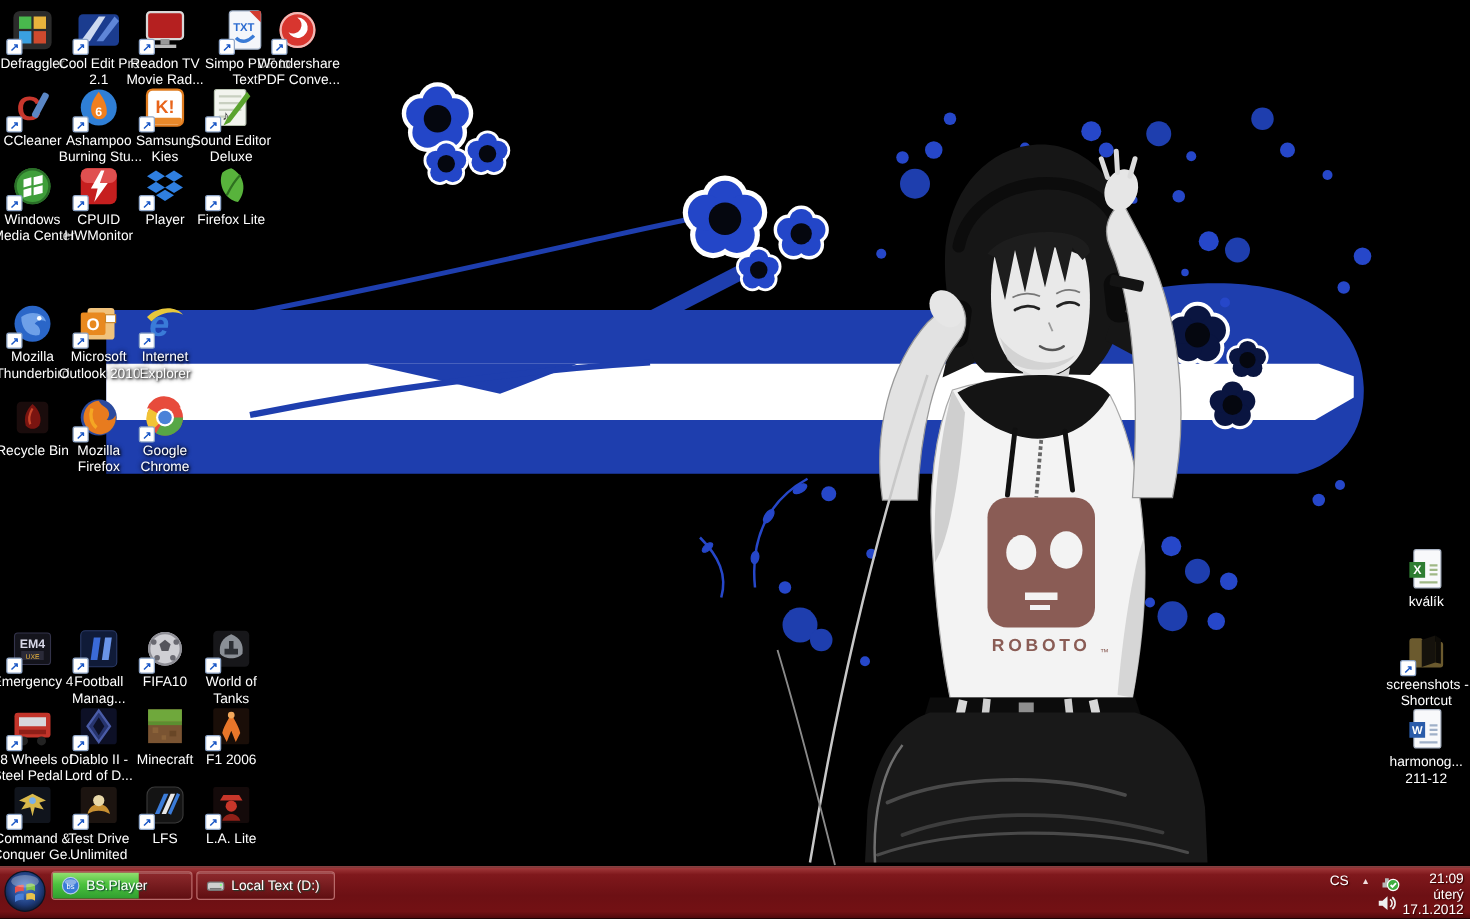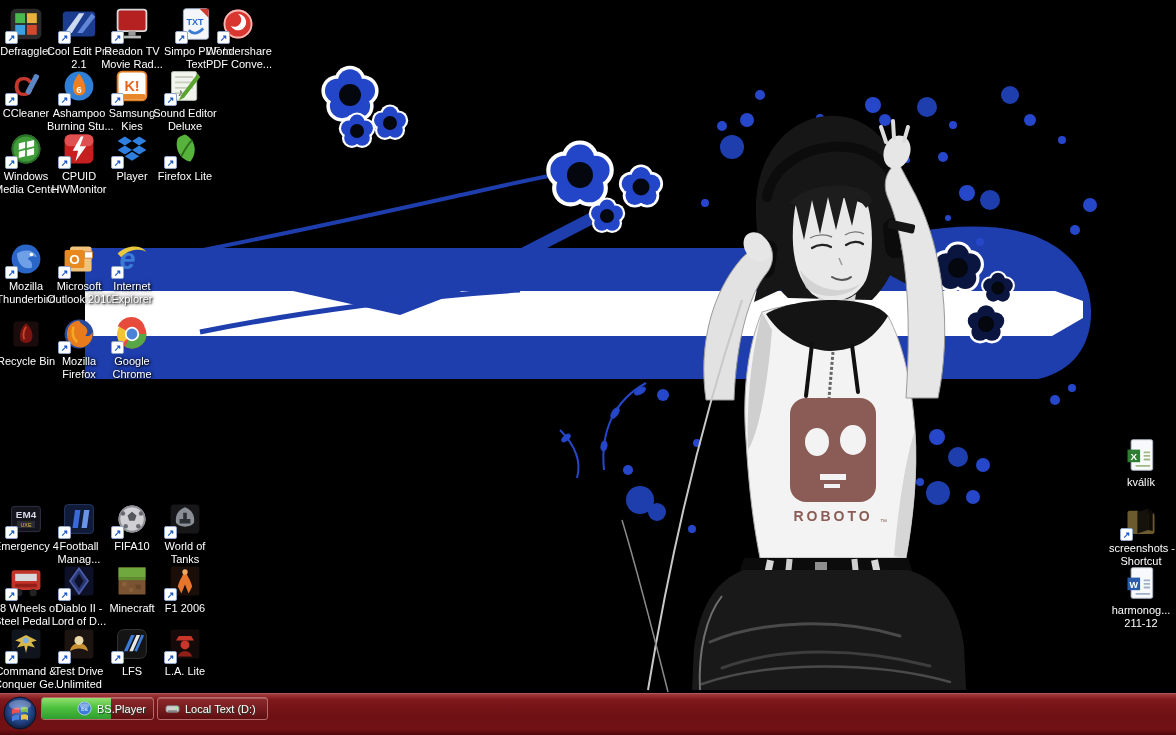--- a/index.html
+++ b/index.html
@@ -701,21 +701,21 @@
         <circle cx="17" cy="17" r="16" fill="url(#orbg)" stroke="#0a1322" stroke-width="1"></circle>
         <path d="M9 13.5 c2.5-1.5 5-2 7-1.5 l0 5 c-2.5-.5-5 0-7 1.5 Z" fill="#e8534e"></path>
         <path d="M18 11.5 c2.5-1 5-1 7 .5 l0 5 c-2-1.5-4.5-1.5-7-.5 Z" fill="#7fc24a"></path>
         <path d="M9 20.5 c2-1.5 4.5-2 7-1.5 l0 5 c-2-.5-4.5 0-7 1.5 Z" fill="#4a7fd8"></path>
         <path d="M18 19 c2.5-1 5-1 7 .5 l0 5 c-2-1.5-4.5-1.5-7-.5 Z" fill="#e8c24a"></path>
         <ellipse cx="17" cy="9" rx="11" ry="5" fill="#fff" opacity="0.28"></ellipse>
       </svg>
     </div>
 
     <div id="task-buttons">
-        <div class="task-btn" style="left: 41px; width: 113px; padding-left: 28px;">
+        <div class="task-btn" style="left: 41px; width: 113px;">
           <div class="fill" style="width: 62%;"></div>
           <div class="inner">
             <span class="ticon"><svg viewBox="0 0 16 16">
                 <circle cx="8" cy="8" r="7" fill="#3a7bd8" stroke="#b8cce8"></circle>
                 <ellipse cx="8" cy="5" rx="5" ry="2.5" fill="#fff" opacity=".4"></ellipse>
                 <text x="8" y="11" font-size="6.5" fill="#fff" text-anchor="middle" font-family="Liberation Sans">bs</text>
               </svg></span>
             <span class="tlabel">BS.Player</span>
           </div>
         </div>
@@ -724,14 +724,36 @@
             <span class="ticon"><svg viewBox="0 0 16 16">
                 <rect x="1" y="5" width="14" height="7" rx="2" fill="#cfcfcf" stroke="#777"></rect>
                 <rect x="3" y="10" width="10" height="1.5" fill="#777"></rect>
                 <circle cx="12.5" cy="7.5" r="1" fill="#8f8"></circle>
               </svg></span>
             <span class="tlabel">Local Text (D:)</span>
           </div>
         </div>
       </div>
 
+    <div class="tray">
+      <span class="tray-lang">CS</span>
+      <span class="tray-arrow">▲</span>
+      <span class="tray-usb">
+        <svg viewBox="0 0 17 17" width="17" height="17">
+          <path d="M3 9 h7 v4 h-7 Z M5 5.5 h3 v3.5 h-3 Z" fill="#b8b8b8"></path>
+          <circle cx="11.5" cy="11" r="4.5" fill="#3fae3f" stroke="#fff" stroke-width="1"></circle>
+          <path d="M9.5 11 l1.5 1.5 L13.8 9.5" stroke="#fff" stroke-width="1.5" fill="none"></path>
+        </svg>
+      </span>
+      <span class="tray-vol">
+        <svg viewBox="0 0 16 13" width="16" height="13">
+          <path d="M1 4.5 h3 l4 -3.5 v11 l-4 -3.5 h-3 Z" fill="#efefef"></path>
+          <path d="M10 3.5 a3.5 3.5 0 0 1 0 6 M11.8 1.8 a6 6 0 0 1 0 9.4" stroke="#efefef" stroke-width="1.3" fill="none"></path>
+        </svg>
+      </span>
+      <div class="clock">
+        <div>21:09</div>
+        <div>úterý</div>
+        <div>17.1.2012</div>
+      </div>
+    </div>
   </div>
 </div>
 
 </body></html>

